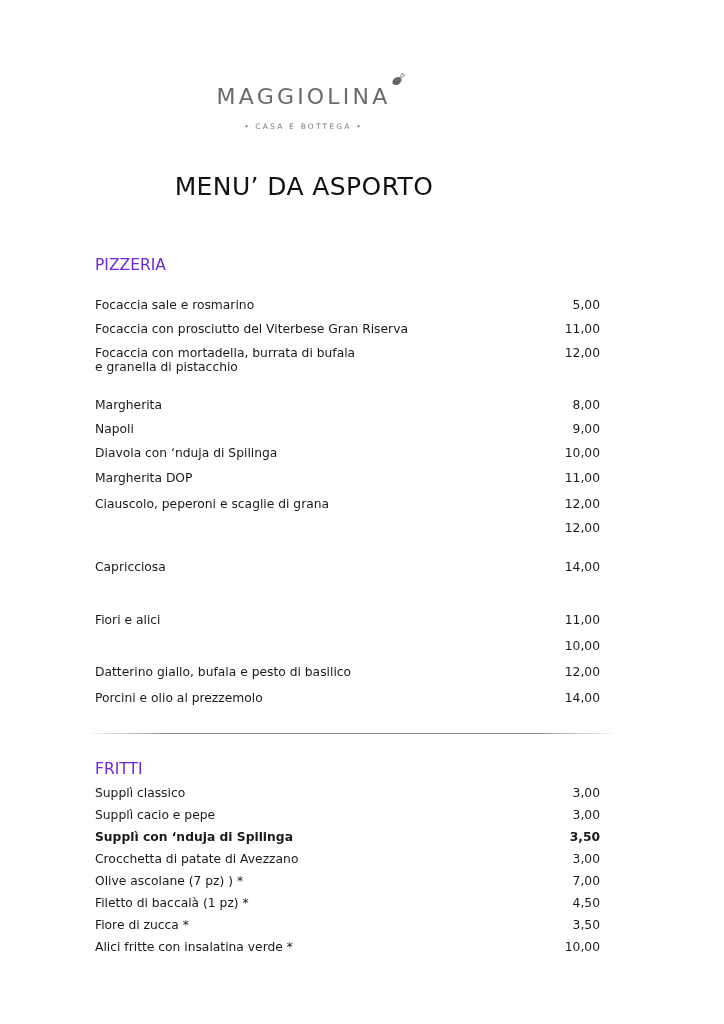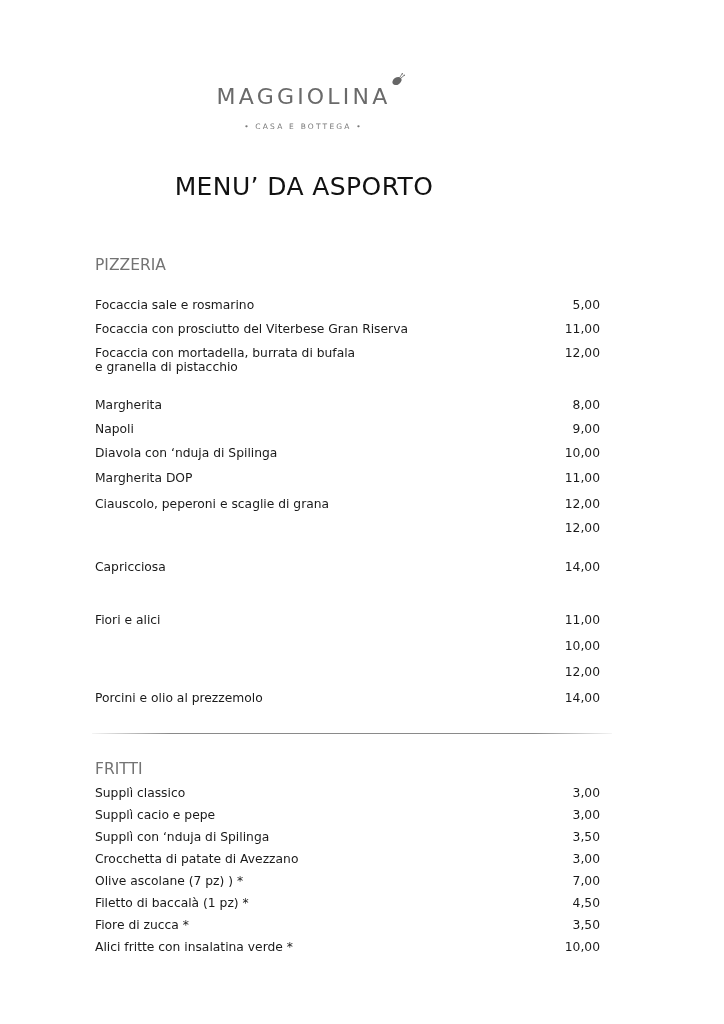--- a/index.html
+++ b/index.html
@@ -3,21 +3,21 @@
 <meta charset="utf-8">
 <style>
   html, body { margin: 0; padding: 0; background: #ffffff; }
   body { width: 724px; height: 1024px; position: relative; overflow: hidden;
          font-family: "DejaVu Sans", sans-serif; color: #1a1a1a; }
   .logo { position: absolute; left: 0; width: 607px; top: 84px; text-align: center; }
   .logo-word { font-family: "DejaVu Sans", sans-serif; font-size: 22px; letter-spacing: 3.2px; color: #6a6a6a; font-weight: normal; display: inline-block; position: relative; }
   .logo-bug { position: absolute; right: -16px; top: -12px; width: 16px; height: 14px; }
   .logo-tag { margin-top: 13px; font-size: 7.5px; letter-spacing: 2.2px; color: #777; }
   .title { position: absolute; top: 172px; left: 0; width: 608px; text-align: center; font-size: 25px; letter-spacing: 0.4px; color: #111; }
-  .section-title { position: absolute; left: 95px; font-size: 15.5px; color: #737373; }
+  .section-title { position: absolute; left: 95px; font-size: 15.5px; color: #6d28d9; }
   .row { position: absolute; left: 95px; width: 505px; font-size: 12.3px; line-height: 14px; color: #1a1a1a; }
   .row .name { display: inline-block; width: 440px; }
   .row .price { position: absolute; right: 0; top: 0; text-align: right; }
   .divider { position: absolute; left: 92px; width: 520px; top: 733px; height: 1px;
              background: linear-gradient(to right, rgba(150,150,150,0.1), #8a8a8a 15%, #8a8a8a 85%, rgba(150,150,150,0.1)); }
 </style>
 </head>
 <body>
 
 <div class="logo">
@@ -45,27 +45,27 @@
 <div class="row" style="top:398px;text-decoration:underline;"><span class="name">Margherita</span><span class="price">8,00</span></div>
 <div class="row" style="top:422px;"><span class="name">Napoli</span><span class="price">9,00</span></div>
 <div class="row" style="top:446px;"><span class="name">Diavola con ‘nduja di Spilinga</span><span class="price">10,00</span></div>
 <div class="row" style="top:471px;"><span class="name">Margherita DOP</span><span class="price">11,00</span></div>
 <div class="row" style="top:497px;"><span class="name">Ciauscolo, peperoni e scaglie di grana</span><span class="price">12,00</span></div>
 <div class="row" style="top:521px; white-space:pre-line;"><span class="price">12,00</span></div>
 <div class="row" style="top:560px;"><span class="name">Capricciosa</span><span class="price">14,00</span></div>
 
 <div class="row" style="top:613px;"><span class="name">Fiori e alici</span><span class="price">11,00</span></div>
 <div class="row" style="top:639px;"><span class="price">10,00</span></div>
-<div class="row" style="top:665px;"><span class="price">12,00</span></div>
+<div class="row" style="top:665px;"><span class="name">Datterino giallo, bufala e pesto di basilico</span><span class="price">12,00</span></div>
 <div class="row" style="top:691px;"><span class="name">Porcini e olio al prezzemolo</span><span class="price">14,00</span></div>
 
 <div class="divider"></div>
 
 <div class="section-title" style="top:760px;">FRITTI</div>
 
 <div class="row" style="top:786px;"><span class="name">Supplì classico</span><span class="price">3,00</span></div>
 <div class="row" style="top:808px;"><span class="name">Supplì cacio e pepe</span><span class="price">3,00</span></div>
-<div class="row" style="top:830px;"><span class="name">Supplì con ‘nduja di Spilinga</span><span class="price">3,50</span></div>
+<div class="row" style="top:830px;font-weight:bold;"><span class="name">Supplì con ‘nduja di Spilinga</span><span class="price">3,50</span></div>
 <div class="row" style="top:852px;"><span class="name">Crocchetta di patate di Avezzano</span><span class="price">3,00</span></div>
 <div class="row" style="top:874px;"><span class="name">Olive ascolane (7 pz) ) *</span><span class="price">7,00</span></div>
 <div class="row" style="top:896px;"><span class="name">Filetto di baccalà (1 pz) *</span><span class="price">4,50</span></div>
 <div class="row" style="top:918px;"><span class="name">Fiore di zucca *</span><span class="price">3,50</span></div>
 <div class="row" style="top:940px;"><span class="name">Alici fritte con insalatina verde *</span><span class="price">10,00</span></div>
 
 </body></html>

